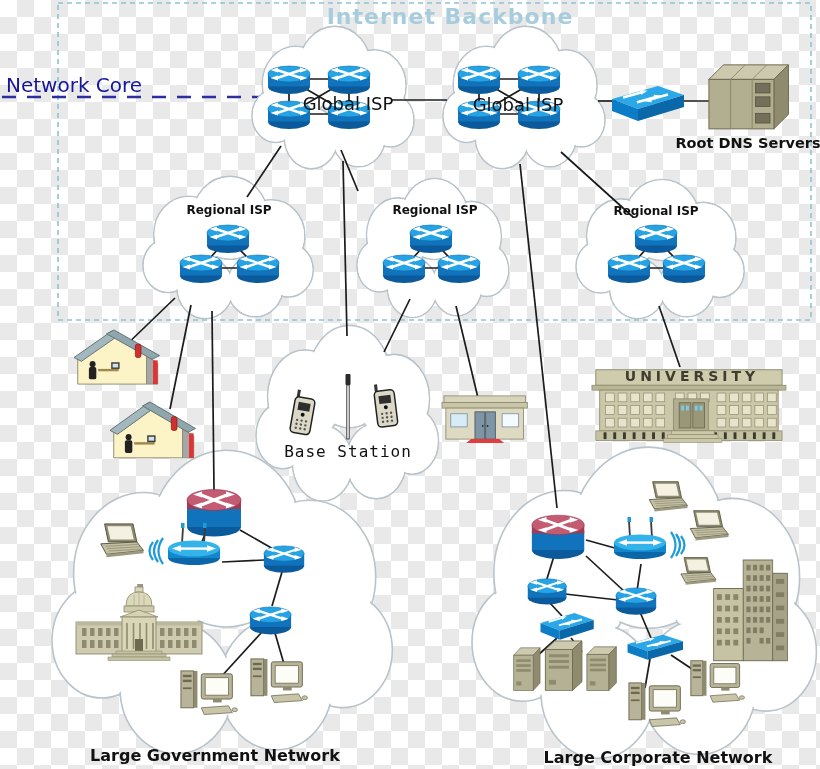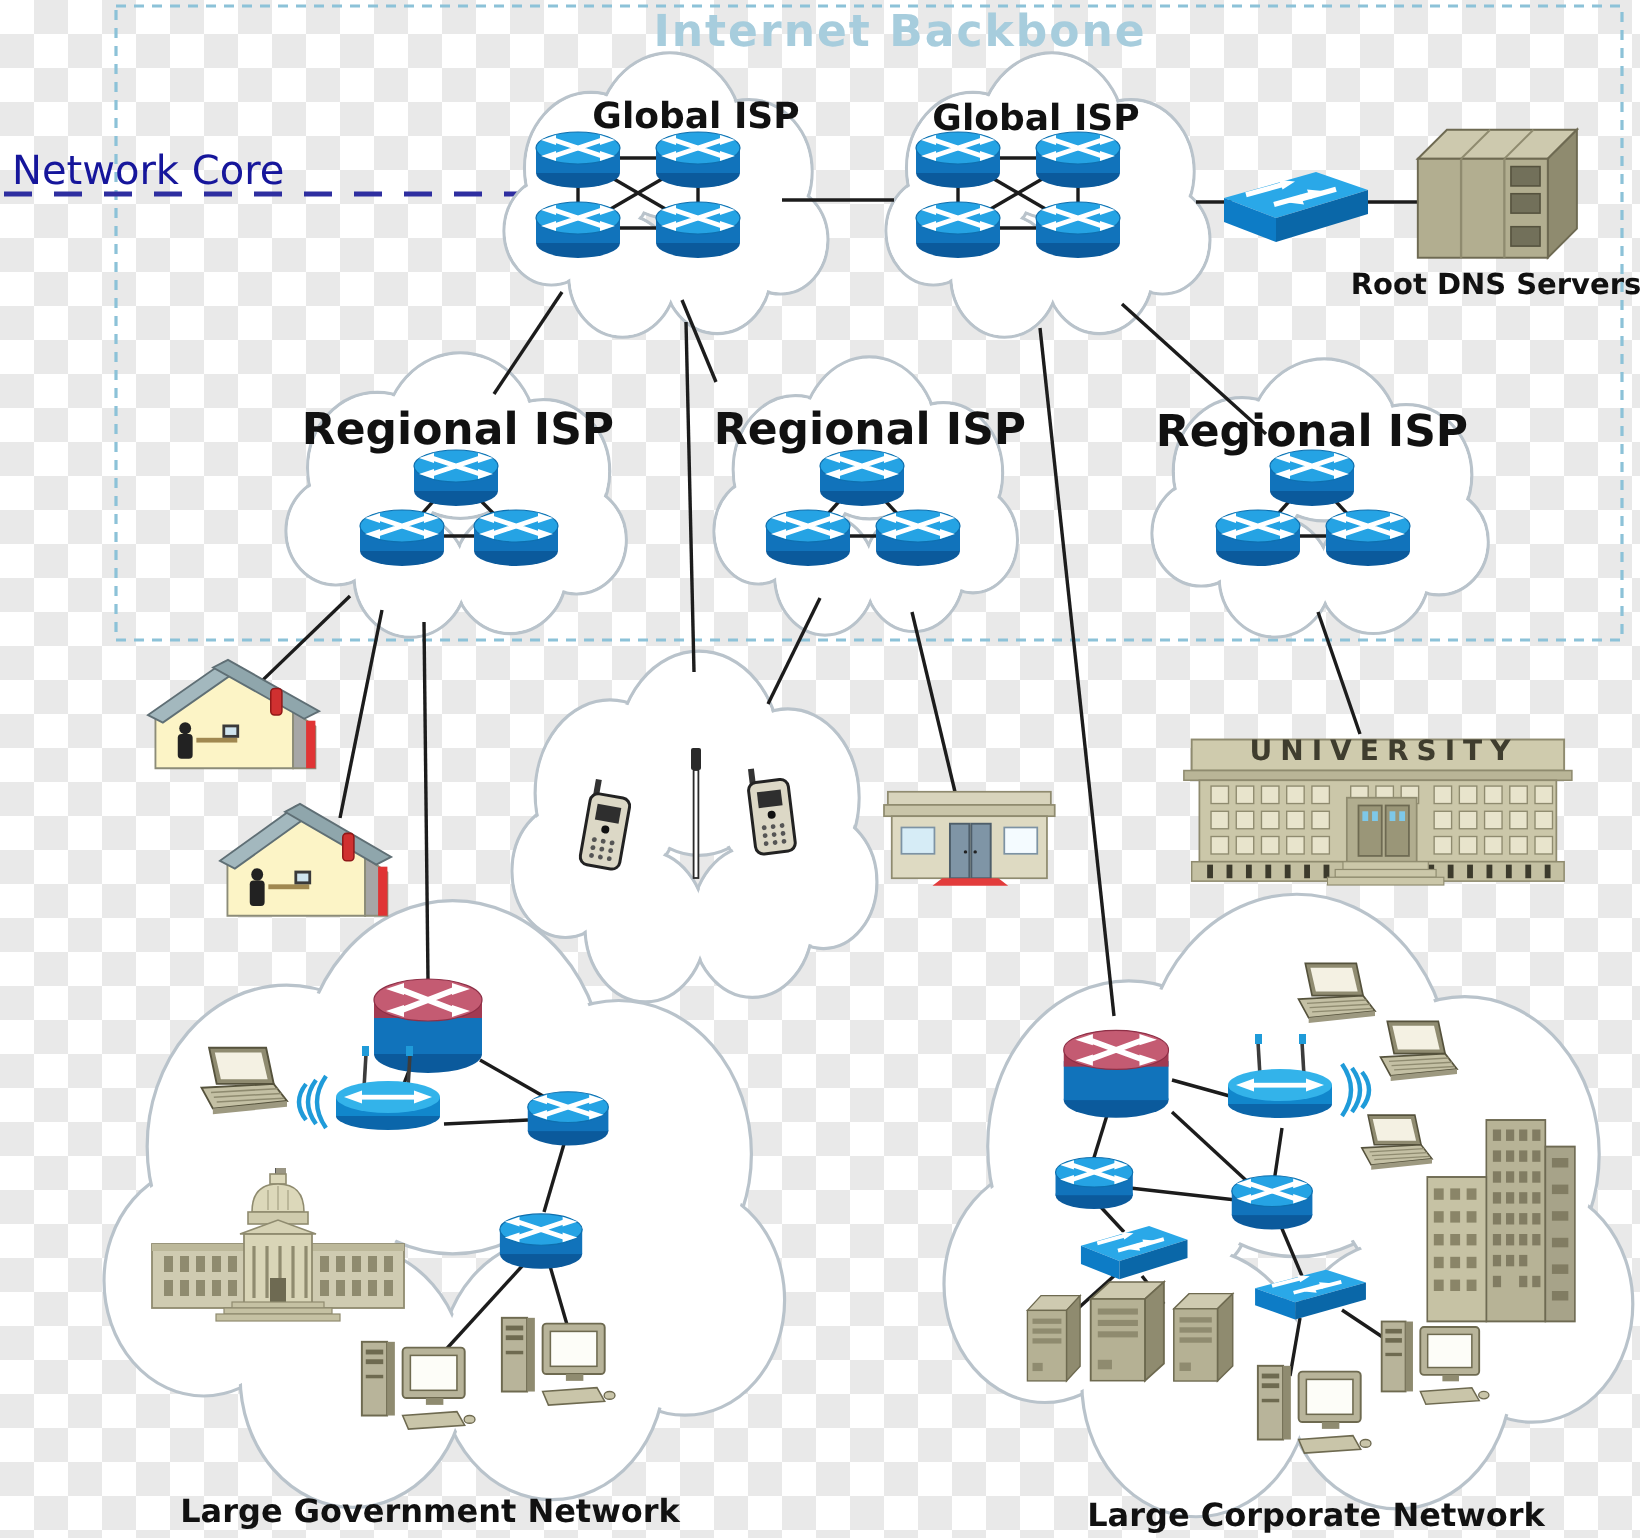--- a/index.html
+++ b/index.html
@@ -11,24 +11,24 @@
       linear-gradient(45deg,#e9e9e9 25%,transparent 25%,transparent 75%,#e9e9e9 75%);
     background-size:34px 34px;
     background-position:0 0,17px 17px;
     font-family:"DejaVu Sans",sans-serif;
   }
   .layer{position:absolute;left:0;top:0;}
   .lbl{position:absolute;color:#111;white-space:nowrap;}
   .lbl.center{text-align:center;}
   .backbone-title{left:300px;top:4px;width:300px;font-size:22px;font-weight:bold;color:#a7cddd;letter-spacing:1px;}
   .network-core{left:6px;top:73px;font-size:20px;color:#16169b;}
-  .cloud-label{font-weight:bold;font-size:18px;}
+  .cloud-label{font-weight:normal;font-size:18px;margin-top:45px;}
   .lbl-g1{left:268px;top:48px;width:160px;}
   .lbl-g2{left:438px;top:49px;width:160px;}
-  .lbl-reg{font-weight:bold;font-size:22px;}
+  .lbl-reg{font-weight:bold;font-size:12px;}
   .lbl-r1{left:149px;top:203px;width:160px;}
   .lbl-r2{left:355px;top:203px;width:160px;}
   .lbl-r3{left:576px;top:204px;width:160px;}
   .lbl-dns{left:663px;top:135px;width:170px;font-weight:bold;font-size:14.5px;}
   .lbl-base{left:278px;top:442px;width:140px;font-family:"DejaVu Sans Mono",monospace;font-size:16px;letter-spacing:1px;}
   .lbl-univ{left:598px;top:368px;width:188px;font-size:14px;font-weight:bold;letter-spacing:4px;color:#3f3d2e;}
   .lbl-gov{left:80px;top:746px;width:270px;font-weight:bold;font-size:16px;}
   .lbl-corp{left:523px;top:748px;width:270px;font-weight:bold;font-size:16px;}
 </style>
 </head>
@@ -533,17 +533,18 @@
 </svg>
 
 <div class="lbl network-core">Network Core</div>
 <div class="lbl center backbone-title">Internet Backbone</div>
 <div class="lbl center cloud-label lbl-g1">Global ISP</div>
 <div class="lbl center cloud-label lbl-g2">Global ISP</div>
 <div class="lbl center lbl-reg lbl-r1">Regional ISP</div>
 <div class="lbl center lbl-reg lbl-r2">Regional ISP</div>
 <div class="lbl center lbl-reg lbl-r3">Regional ISP</div>
 <div class="lbl center lbl-dns">Root DNS Servers</div>
+<div class="lbl center lbl-base">Base Station</div>
 <div class="lbl center lbl-univ">UNIVERSITY</div>
 <div class="lbl center lbl-corp">Large Corporate Network</div>
 <div class="lbl center lbl-gov">Large Government Network</div>
 
 </div>
 
 </body></html>

